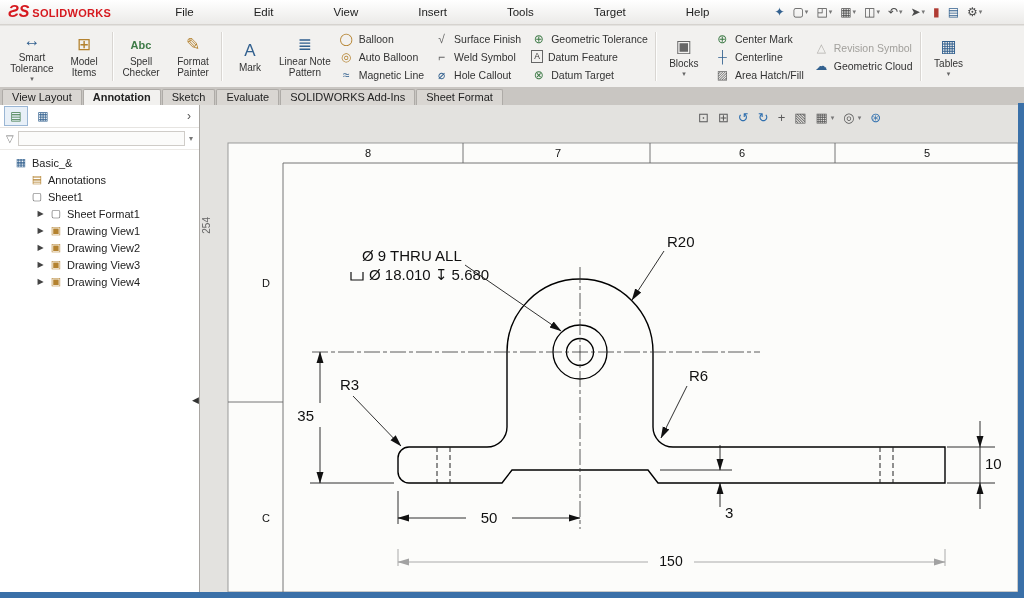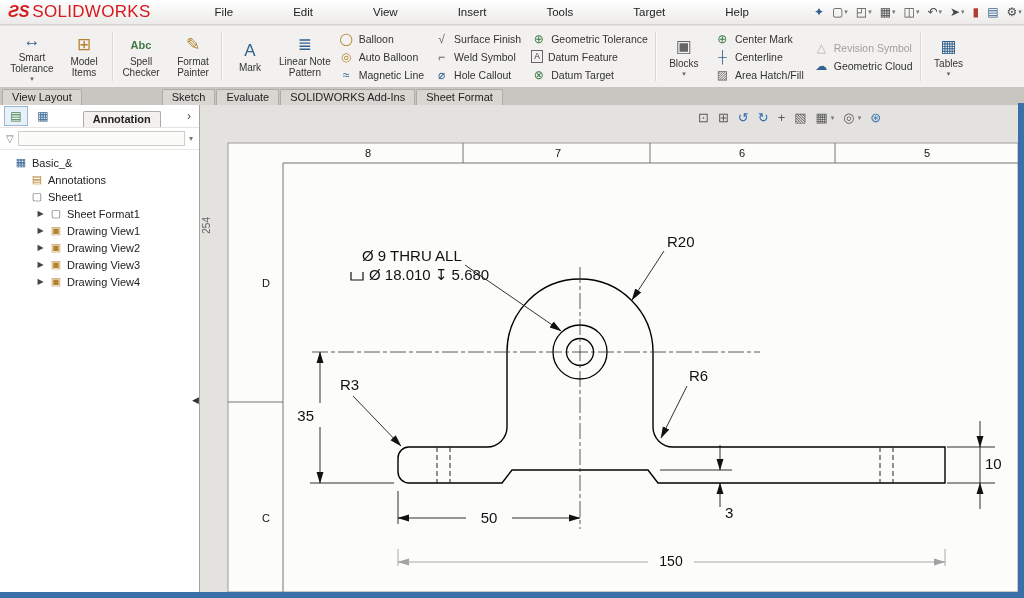--- a/index.html
+++ b/index.html
@@ -5,21 +5,21 @@
   html,body{margin:0;padding:0;background:#9a9a9a;}
   .win{position:relative;width:1024px;height:598px;background:#e3e2df;overflow:hidden;
        font-family:"Liberation Sans",sans-serif;-webkit-user-select:none;user-select:none;}
 
   
   .menubar{position:absolute;left:0;top:0;width:100%;height:25px;box-sizing:border-box;
            background:linear-gradient(#ffffff,#ebeae8);border-bottom:1px solid #d6d3cf;
            display:flex;align-items:center;z-index:5;gap:44px;}
   .logo{display:flex;align-items:baseline;gap:3px;padding:0 12px 0 8px;}
   .logo-mark{color:#d6191f;font-weight:bold;font-style:italic;font-size:16px;}
-  .logo-name{color:#d6191f;font-weight:normal;font-size:17px;letter-spacing:.3px;}
+  .logo-name{color:#d6191f;font-weight:bold;font-size:11px;letter-spacing:.3px;}
   .menu{font-size:11.5px;color:#222;padding:4px 8px;cursor:default;}
   .qb{display:flex;align-items:center;gap:2px;margin-left:10px;}
   .qbtn{display:flex;align-items:center;font-size:12px;color:#4a4a4a;padding:2px 3px;}
   .qbtn .car{font-size:7px;color:#777;margin-left:1px;}
   .qbtn .red{color:#b03b33;} .qbtn .blue{color:#33618f;}
   .doctitle{margin-left:auto;font-size:11px;color:#555;padding-right:38px;}
 
   
   .ribbon{position:absolute;left:0;top:26px;width:100%;height:62px;box-sizing:border-box;
           background:#f2f1ef;border-bottom:1px solid #c9c6c2;display:flex;align-items:stretch;
@@ -33,21 +33,21 @@
   .rcol{display:flex;flex-direction:column;justify-content:center;gap:0;padding:0 5px;}
   .sbtn{display:flex;align-items:center;gap:5px;font-size:10.5px;color:#333;height:18px;white-space:nowrap;}
   .sbtn .ic{width:15px;text-align:center;font-size:12px;flex:none;}
   .sbtn.dis{color:#a2a09c;}
   .g{color:#3d7a46;} .b{color:#33618f;} .o{color:#b4822f;} .gy{color:#666;}
   .boxedA{font-size:8.5px;border:1px solid #666;padding:0 2px;line-height:1.25;color:#333;width:auto!important;}
   .dis .ic, .dis .boxedA{color:#b5b3af;border-color:#b5b3af;}
 
   
   .tabrow{position:absolute;left:0;top:88px;width:100%;height:17px;box-sizing:border-box;
-          background:#c9c6c2;display:flex;align-items:center;padding-left:2px;z-index:4;}
+          background:#c9c6c2;display:flex;align-items:flex-end;padding-left:2px;z-index:4;}
   .tab{font-size:11px;color:#222;background:#d9d6d2;border:1px solid #aeaba7;border-bottom:none;
        padding:1px 9px 2px;margin-right:1px;border-radius:2px 2px 0 0;}
   .tab.active{background:#f2f1ef;font-weight:bold;margin-top:44px;}
 
   
   .content{position:absolute;left:0;top:105px;right:6px;bottom:6px;display:flex;}
   .panel{width:199px;background:#ffffff;border-right:1px solid #a9a6a2;position:relative;
          flex:none;font-size:11px;color:#222;}
   .ptabs{display:flex;align-items:center;height:22px;border-bottom:1px solid #e6e4e1;padding:0 4px;gap:3px;}
   .ptab{width:22px;height:18px;display:flex;align-items:center;justify-content:center;font-size:12px;

